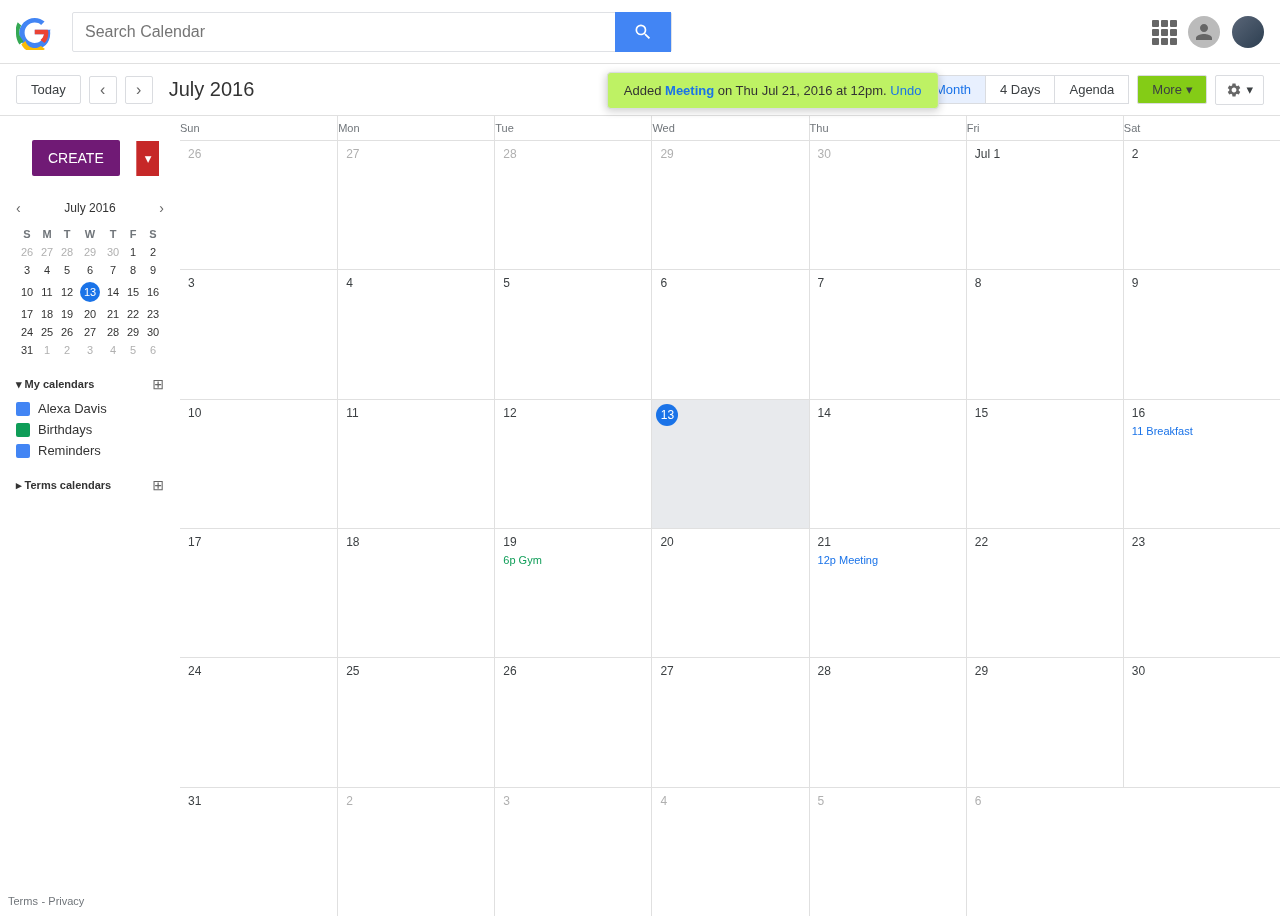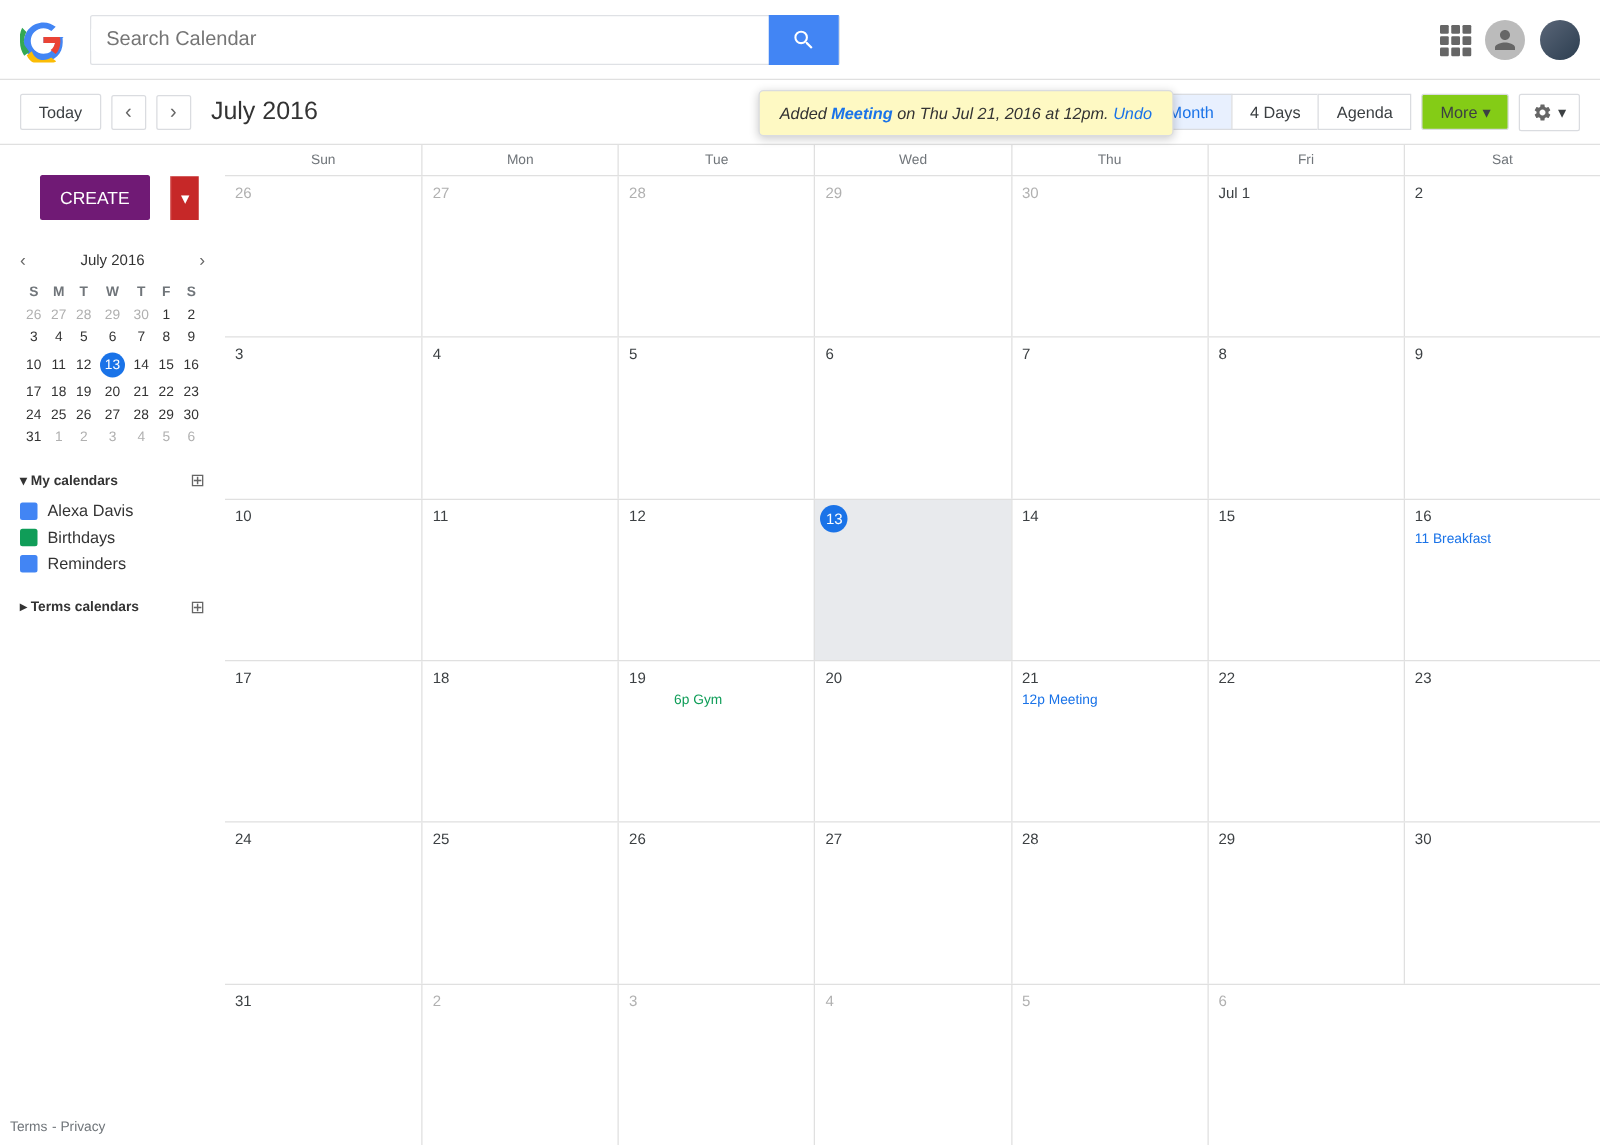--- a/index.html
+++ b/index.html
@@ -26,21 +26,21 @@
     .current-month { font-size: 20px; font-weight: 400; color: #333; margin-left: 8px; }
     .view-buttons { margin-left: auto; display: flex; }
     .view-btn { border: 1px solid #dadce0; background: white; padding: 6px 14px; cursor: pointer; font-size: 13px; color: #3c4043; border-right: none; }
     .view-btn:first-child { border-radius: 2px 0 0 2px; }
     .view-btn:last-child { border-right: 1px solid #dadce0; border-radius: 0 2px 2px 0; }
     .view-btn.active { background: #e8f0fe; color: #1a73e8; }
     .view-btn-more { border: 1px solid #dadce0; background: #84cc16; padding: 6px 14px; cursor: pointer; font-size: 13px; color: #3c4043; border-radius: 2px; display: flex; align-items: center; gap: 4px; }
     .gear-btn { border: 1px solid #dadce0; background: white; padding: 6px 10px; cursor: pointer; font-size: 13px; color: #3c4043; border-radius: 2px; display: flex; align-items: center; gap: 4px; }
 
     
-    .toast { position: absolute; top: 8px; left: 50%; transform: translateX(-10%); background: #fef9c3; border: 1px solid #dadce0; border-radius: 4px; padding: 10px 16px; box-shadow: 0 2px 8px rgba(0,0,0,0.2); font-size: 13px; z-index: 100; white-space: nowrap; font-style: italic; }
+    .toast { position: absolute; top: 8px; left: 50%; transform: translateX(-10%); background: #bef264; border: 1px solid #dadce0; border-radius: 4px; padding: 10px 16px; box-shadow: 0 2px 8px rgba(0,0,0,0.2); font-size: 13px; z-index: 100; white-space: nowrap; }
     .toast-link { color: #1a73e8; cursor: pointer; text-decoration: none; }
     .toast-bold { font-weight: bold; }
 
     
     .main { display: flex; height: calc(916px - 116px); }
 
     
     .sidebar { width: 180px; min-width: 180px; padding: 8px 0; border-right: none; overflow-y: auto; }
     .create-btn { display: flex; align-items: center; background: #701a75; color: white; border: none; border-radius: 2px; padding: 10px 16px; margin: 8px 16px; cursor: pointer; font-size: 14px; font-weight: 500; gap: 8px; }
 
@@ -59,35 +59,35 @@
     .cal-section { padding: 8px 16px; }
     .cal-section-header { display: flex; align-items: center; justify-content: space-between; cursor: pointer; margin-bottom: 6px; }
     .cal-section-title { font-size: 11px; font-weight: 600; color: #333; text-align: right; }
     .cal-item { display: flex; align-items: center; gap: 8px; padding: 3px 0; cursor: pointer; }
     .cal-color { width: 14px; height: 14px; border-radius: 2px; }
     .cal-label { font-size: 13px; color: #333; }
 
     
     .calendar { flex: 1; display: flex; flex-direction: column; overflow: hidden; }
     .cal-header-row { display: grid; grid-template-columns: repeat(7, 1fr); border-bottom: 1px solid #e0e0e0; }
-    .cal-day-header { text-align: center; padding: 6px 0; font-size: 11px; color: #70757a; font-weight: 400; border-left: 1px solid #e0e0e0; }
+    .cal-day-header { text-align: left; padding: 6px 0; font-size: 11px; color: #70757a; font-weight: 400; border-left: 1px solid #e0e0e0; }
     .cal-day-header:first-child { border-left: none; }
 
     .cal-body { flex: 1; display: flex; flex-direction: column; }
     .cal-week { display: grid; grid-template-columns: repeat(7, 1fr); flex: 1; border-bottom: 1px solid #e0e0e0; }
     .cal-week:last-child { border-bottom: none; }
     .cal-cell { border-left: 1px solid #e0e0e0; padding: 4px; position: relative; min-height: 80px; }
     .cal-cell:first-child { border-left: none; }
     .cal-cell.other-month .day-num { color: #b0b0b0; }
     .cal-cell.selected { background: #e8eaed; }
     .day-num { font-size: 12px; color: #3c4043; padding: 2px 4px; display: inline-block; }
     .day-num.today-num { background: #1a73e8; color: white; border-radius: 50%; width: 22px; height: 22px; display: flex; align-items: center; justify-content: center; font-weight: 500; }
     .event { font-size: 11px; padding: 1px 4px; border-radius: 2px; margin-top: 2px; cursor: pointer; white-space: nowrap; overflow: hidden; text-overflow: ellipsis; }
     .event-blue { color: #1a73e8; }
-    .event-green { color: #0f9d58; margin-left: 36px; }
+    .event-green { color: #0f9d58; }
   </style>
 </head>
 <body>
 
 <div class="header">
   <div class="logo">
     <svg width="36" height="36" viewBox="0 0 46 46" fill="none" xmlns="http://www.w3.org/2000/svg">
       <path d="M44.5 20H24v6h11.8C34.7 33.9 29.9 37 24 37c-7.2 0-13-5.8-13-13s5.8-13 13-13c3.1 0 5.9 1.1 8.1 2.9l4.4-4.4C33.3 7.1 28.9 5 24 5 12.95 5 4 13.95 4 25s8.95 20 20 20c11 0 19.7-7.7 19.7-20 0-1.3-.1-2.7-.2-4z" fill="#4285F4"></path>
       <path d="M4 25c0-3.7.9-7.2 2.6-10.2L2.2 10.4A24.86 24.86 0 000 25c0 5.2 1.6 10 4.3 14l5.1-3.8C7.6 31.9 4 28.7 4 25z" fill="#34A853"></path>
       <path d="M24 49c4.8 0 9.3-1.5 13-4.2l-5.1-3.9C29.8 42.5 27 43.5 24 43.5c-5.8 0-10.6-3.9-11.8-9.1l-5.3 4.1C9.7 45.3 16.3 49 24 49z" fill="#FBBC05"></path>

